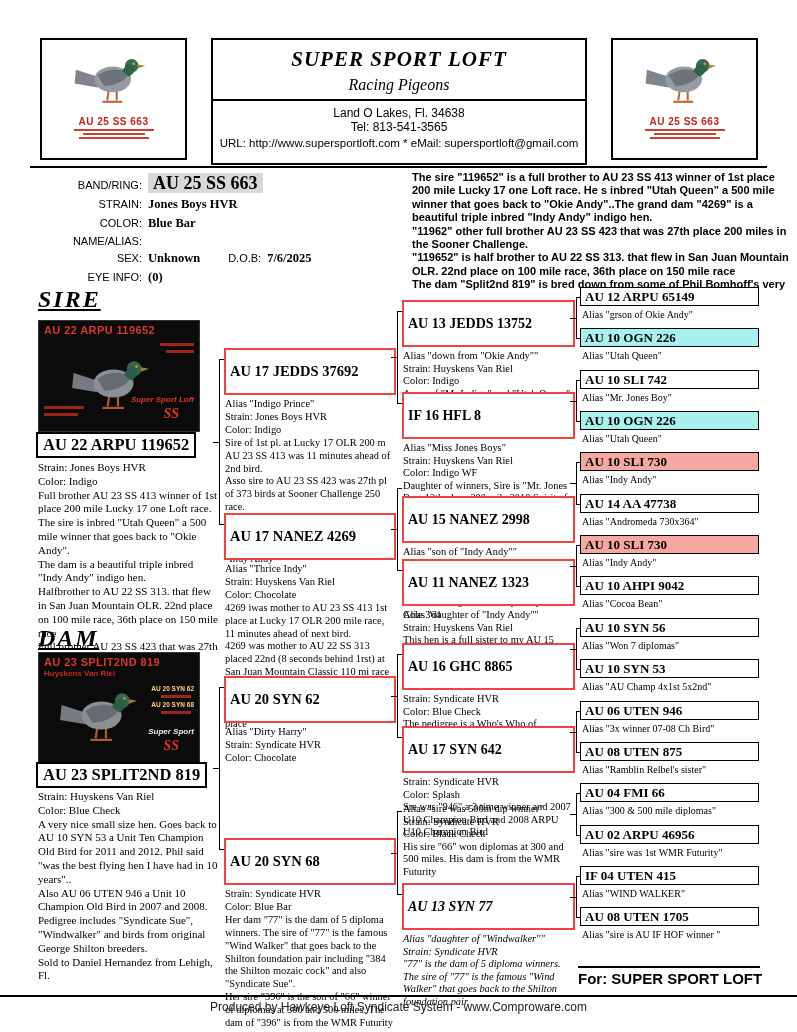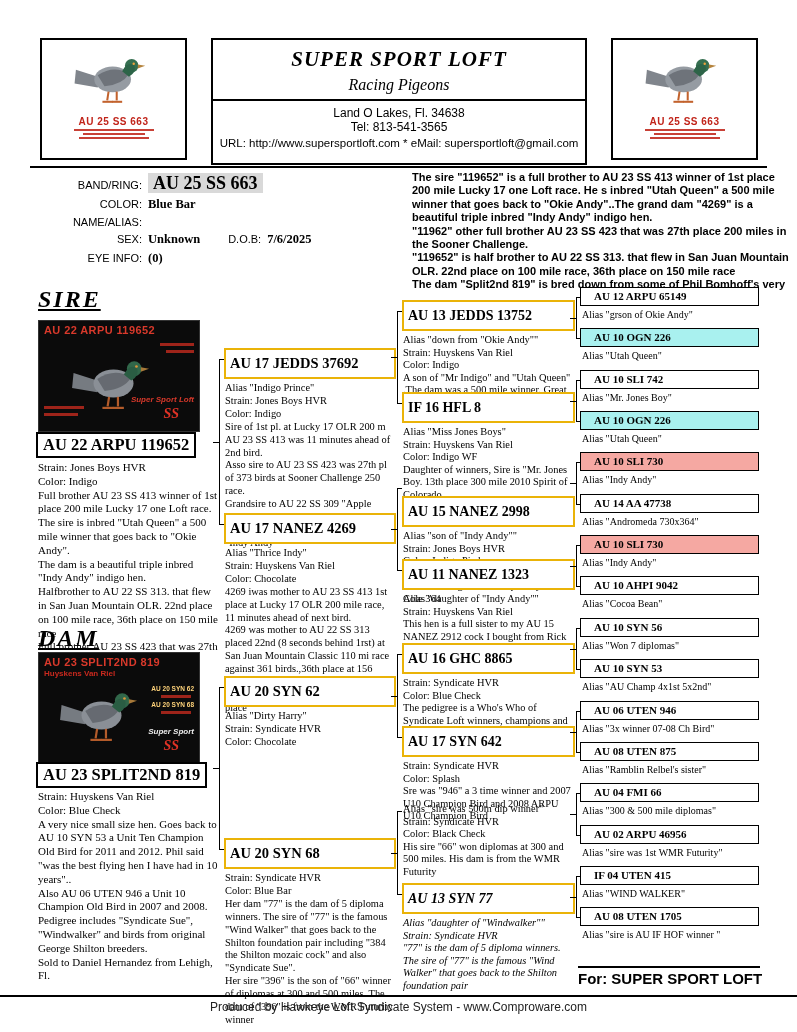--- a/index.html
+++ b/index.html
@@ -41,28 +41,28 @@
   .card-pigeon{position:absolute;left:24px;top:24px;width:104px;height:74px;opacity:.92;}
   .card-deco{position:absolute;background:#9e241a;height:3px;}
   .card-loft{position:absolute;right:5px;bottom:27px;font:bold italic 8px "Liberation Sans",sans-serif;color:#d8392b;}
   .card-ss{position:absolute;right:20px;bottom:9px;font:bold italic 14px "Liberation Serif",serif;color:#e03226;}
   .card-band{position:absolute;right:5px;font:bold 6.5px "Liberation Sans",sans-serif;color:#ffd37a;}
   .band-header{position:absolute;border:2px solid #000;background:#fff;font-weight:bold;
                font-size:16.5px;padding:1px 5px;white-space:nowrap;}
   .col1-details{position:absolute;width:180px;font-size:11px;line-height:13.8px;white-space:pre-line;}
   
   .entry{position:absolute;}
-  .entry-header{border:2px solid #eab308;background:#fff;font-weight:bold;font-size:14.5px;
-                padding:4px 4px;height:19px;line-height:19px;white-space:nowrap;box-sizing:content-box;}
+  .entry-header{border:2px solid #ef4444;background:#fff;font-weight:bold;font-size:14.5px;
+                padding:12px 4px;height:19px;line-height:19px;white-space:nowrap;box-sizing:content-box;}
   .entry-body{padding:3px 1px 0 1px;font-size:10.4px;line-height:12.9px;white-space:pre-line;}
   .g3 .entry-header{font-size:14px;}
   .g3 .entry-body{line-height:12.5px;}
   .g4{position:absolute;}
-  .g4-header{border:1.5px solid #000;background:#fff;font-weight:bold;font-size:11px;
-             padding:0 13px;height:17px;line-height:17px;white-space:nowrap;}
+  .g4-header{border:1.5px solid #000;background:#fff;font-weight:bold;font-size:13px;
+             padding:0 4px;height:17px;line-height:17px;white-space:nowrap;}
   .g4-alias{padding:3px 0 0 2px;font-size:10px;}
   .ln{position:absolute;}
   
   .for-rule{position:absolute;left:578px;top:966px;width:182px;border-top:2px solid #000;}
   .for-label{position:absolute;left:578px;top:970px;font:bold 15px "Liberation Sans",sans-serif;white-space:nowrap;}
   .bottom-rule{position:absolute;left:0;top:995px;width:797px;border-top:2px solid #000;}
   .produced{position:absolute;left:0;top:1000px;width:100%;text-align:center;
             font:12px "Liberation Sans",sans-serif;color:#222;}
 </style>
 </head>
@@ -118,20 +118,24 @@
         <i></i>
       </div>
   </div>
 
   <div class="header-rule"></div>
 
   <div class="info-block">
     <div class="info-row">
       <span class="info-label">BAND/RING:</span>
       <span class="info-value band-value">AU 25 SS 663</span>
+    </div>
+    <div class="info-row">
+      <span class="info-label">STRAIN:</span>
+      <span class="info-value">Jones Boys HVR</span>
     </div>
     <div class="info-row">
       <span class="info-label">COLOR:</span>
       <span class="info-value">Blue Bar</span>
     </div>
     <div class="info-row">
       <span class="info-label">NAME/ALIAS:</span>
       <span class="info-value"></span>
     </div>
     <div class="info-row">

